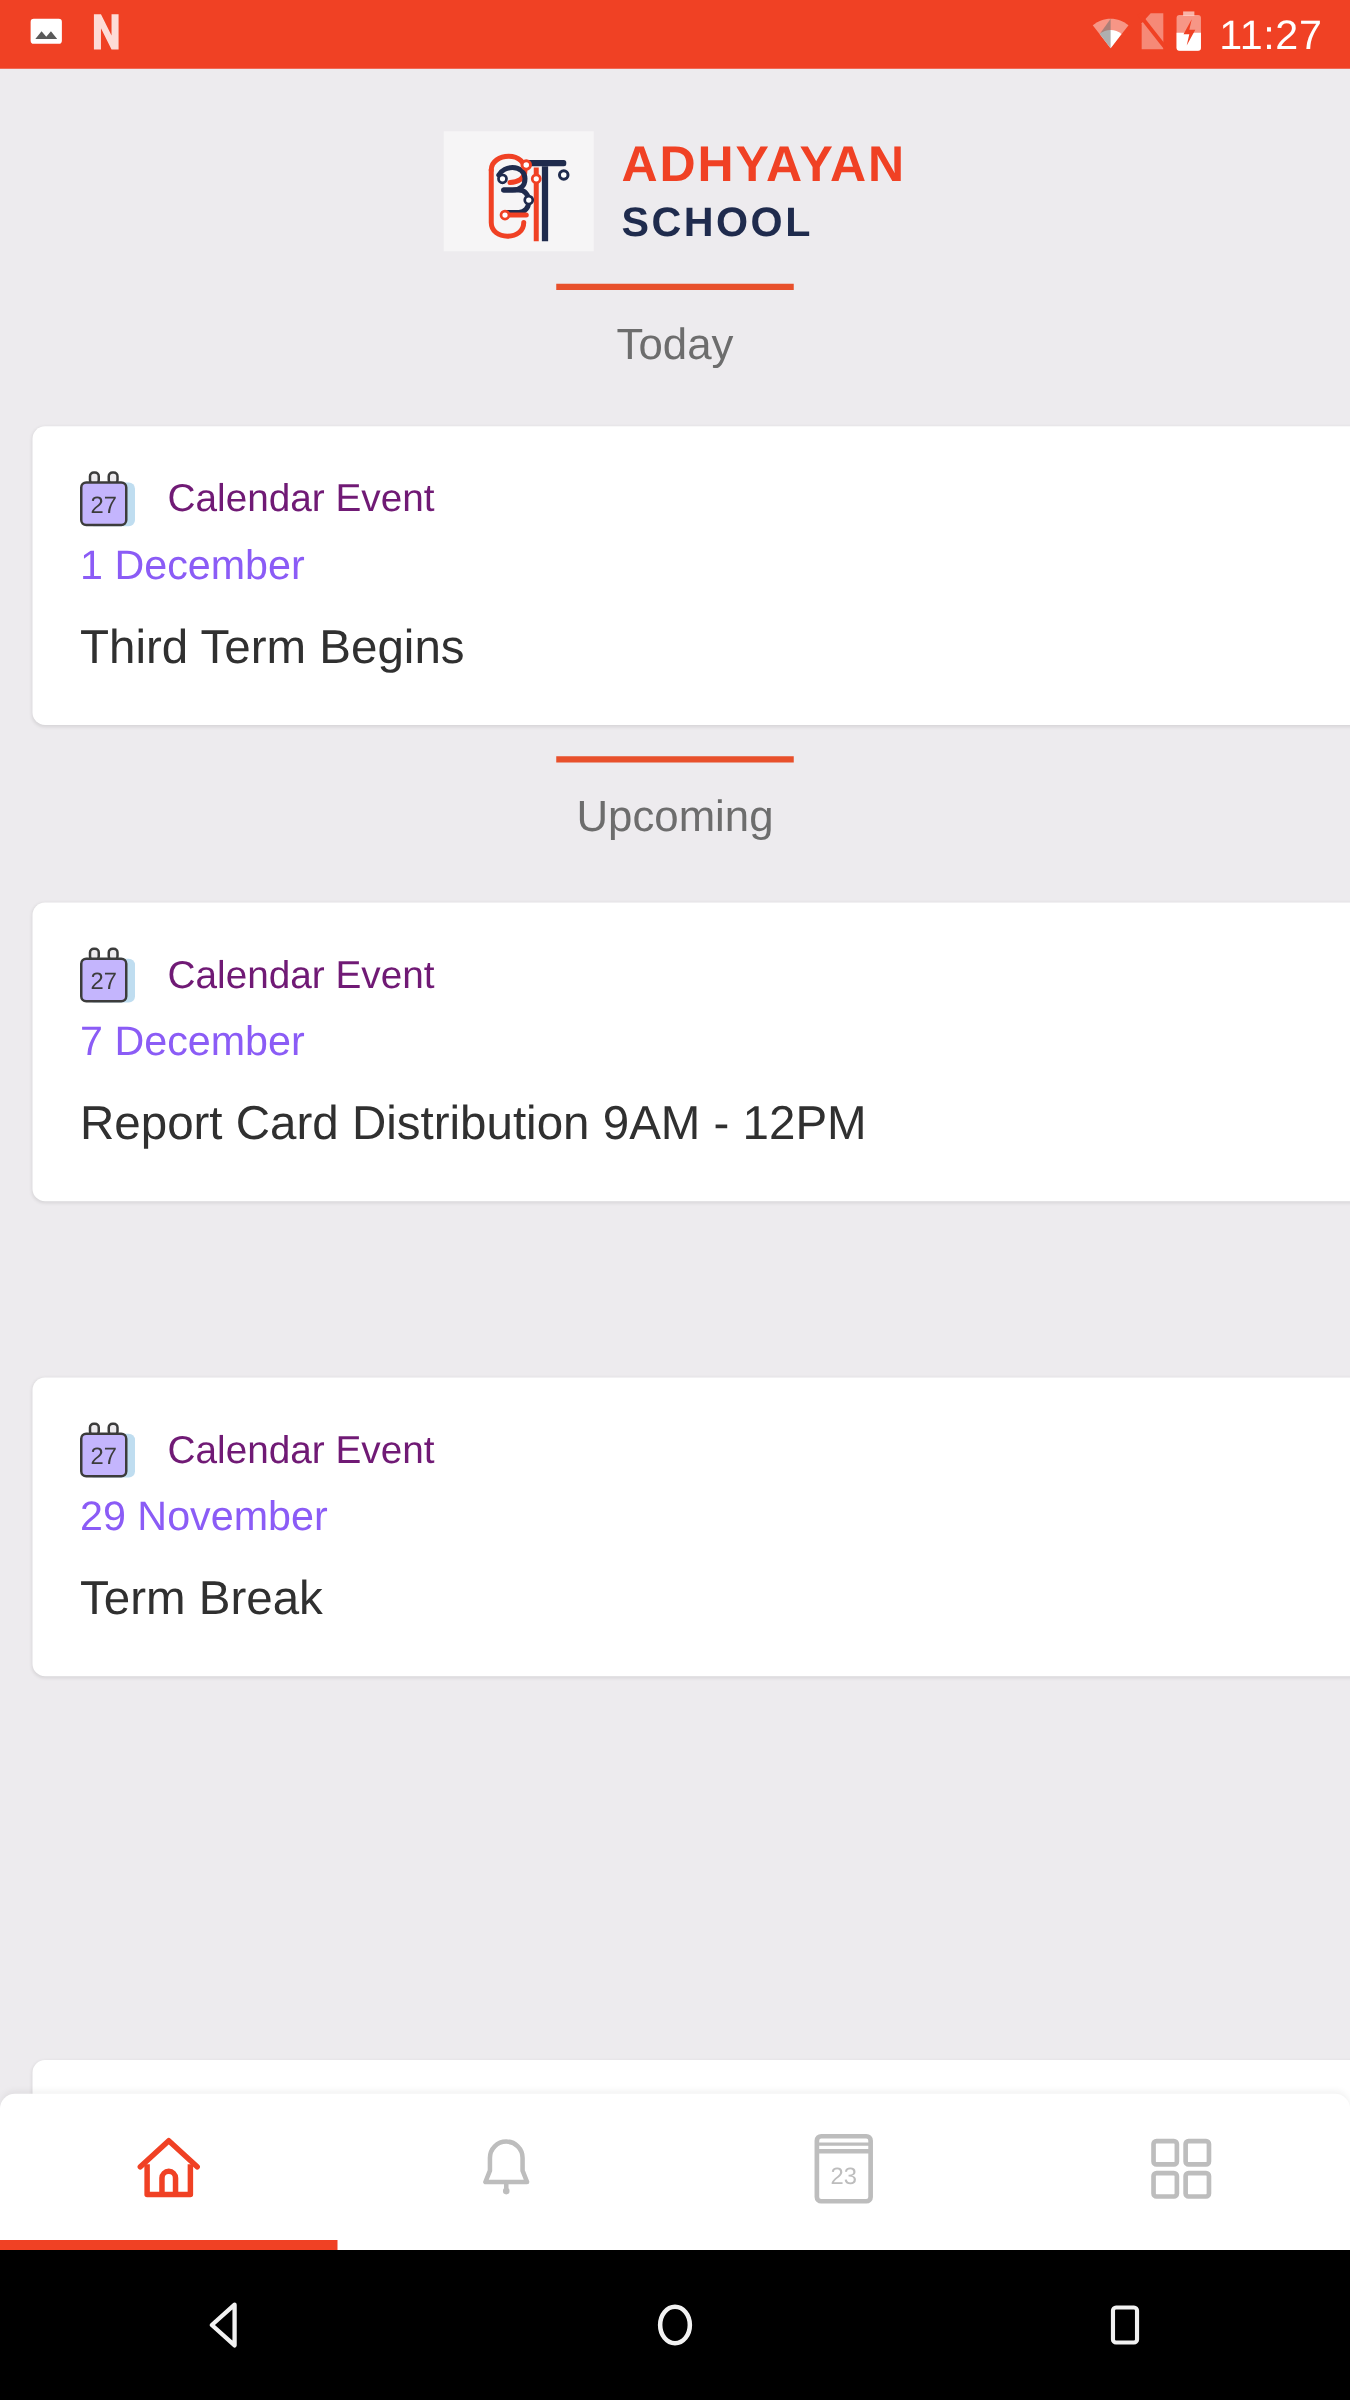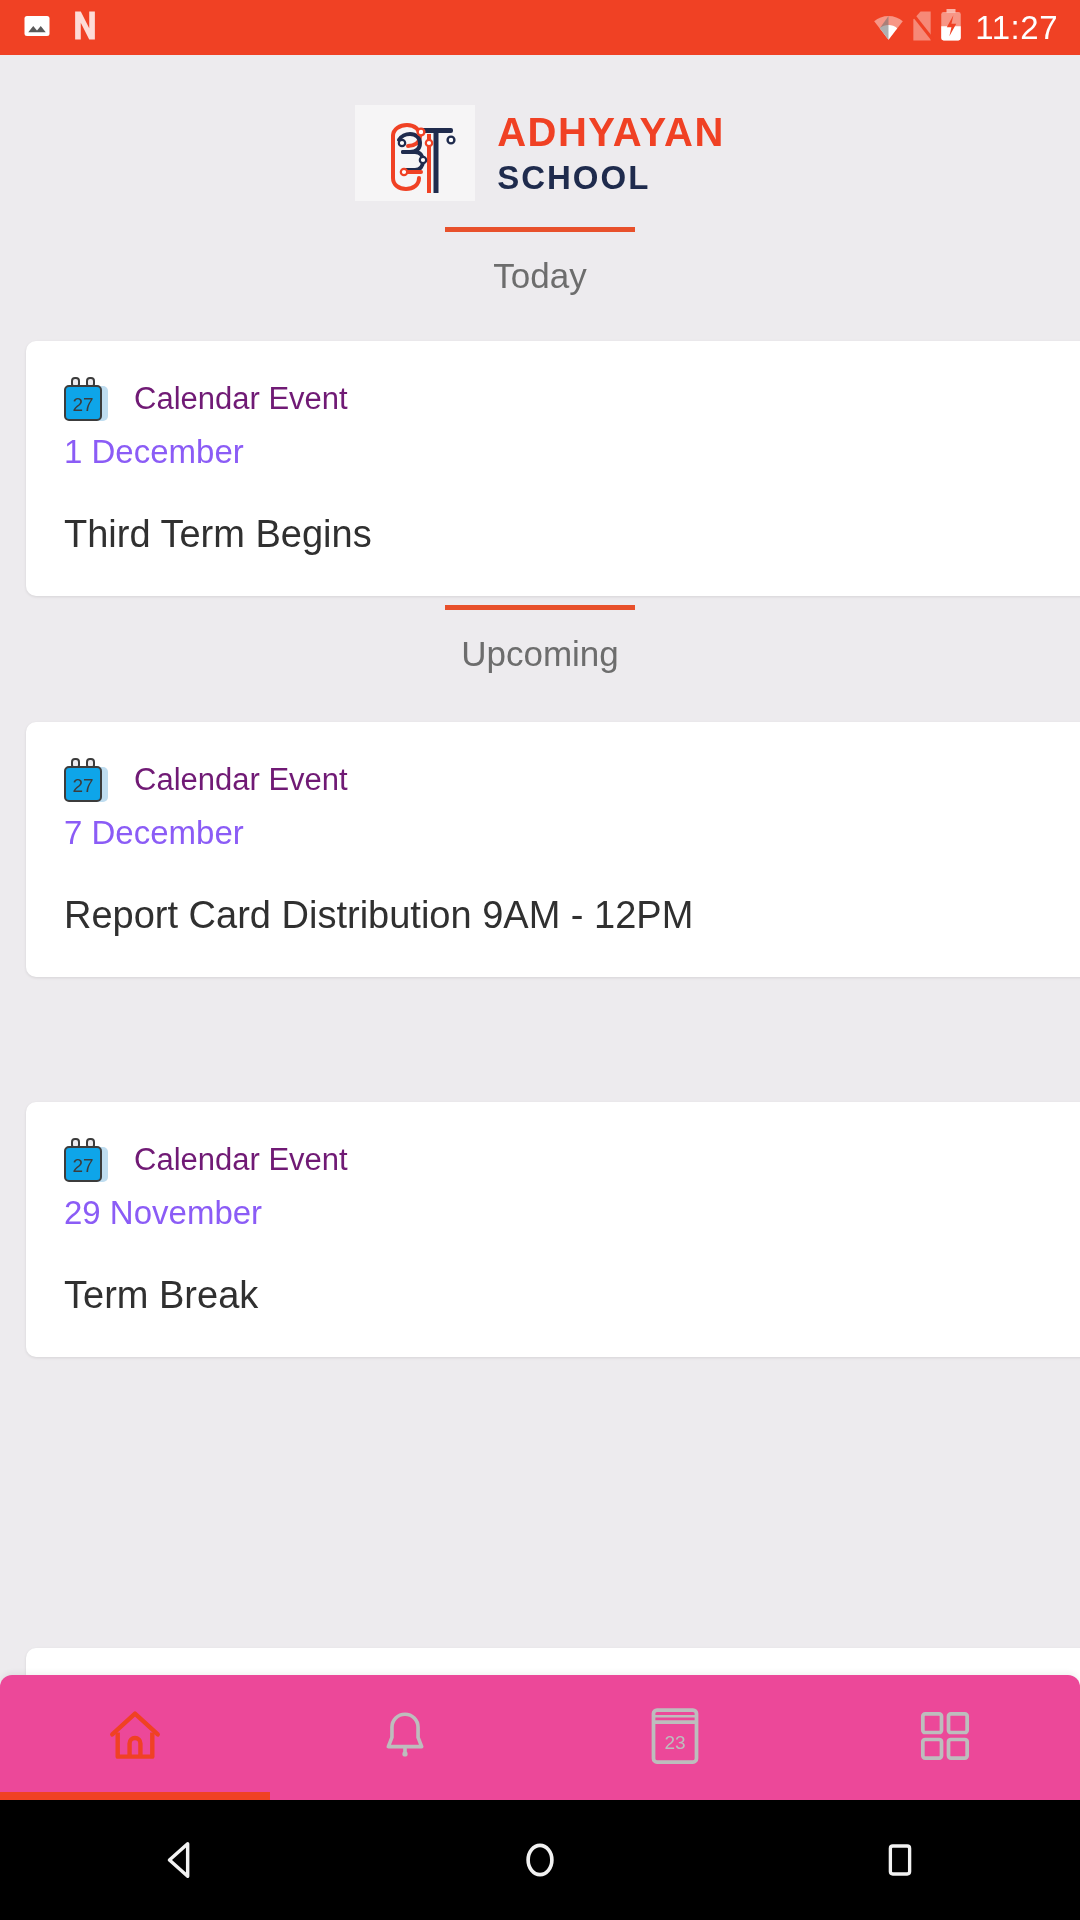--- a/index.html
+++ b/index.html
@@ -50,45 +50,45 @@
 
   
   .card {
     background:#FFFFFF; border-radius:10px;
     margin:0 26px; padding:36px 38px 40px 38px;
     box-shadow:0 1px 3px rgba(0,0,0,0.10);
   }
   .card-head { display:flex; align-items:center; gap:28px; }
   .card-kind { color:#701a75; font-size:31px; }
   .card-date { color:#8b5cf6; font-size:33px; margin-top:12px; }
-  .card-title { color:#303030; font-size:38px; margin-top:42px; }
+  .card-title { color:#303030; font-size:38px; margin-top:26px; }
 
   
   .cal-ico { position:relative; width:42px; height:44px; flex:0 0 auto; }
   .cal-ico .shadow {
     position:absolute; left:6px; top:9px; width:38px; height:35px;
     background:#BFDDF0; border-radius:5px;
   }
   .cal-ico .body {
     position:absolute; left:0; top:8px; width:38px; height:36px;
-    border:2.5px solid #3C3C3C; border-radius:5px; background:#0ea5e9;
+    border:2.5px solid #3C3C3C; border-radius:5px; background:#c4b5fd;
     display:flex; align-items:center; justify-content:center;
   }
   .cal-ico .daynum { font-size:19px; color:#3C3C3C; line-height:1; padding-top:2px; }
   .cal-ico .ring {
     position:absolute; top:0px; width:9px; height:11px;
     border:2.5px solid #3C3C3C; border-radius:4px; background:#EDEBEE;
   }
   .cal-ico .ring.l { left:7px; }
   .cal-ico .ring.r { left:22px; }
 
   
   .appnav {
     position:absolute; left:0; bottom:120px; width:1080px; height:125px;
-    background:#ec4899; border-radius:12px 12px 0 0;
+    background:#ffffff; border-radius:12px 12px 0 0;
     display:flex; align-items:center;
     box-shadow:0 -2px 6px rgba(0,0,0,0.06);
   }
   .navtab {
     flex:1; height:100%;
     display:flex; align-items:center; justify-content:center;
     position:relative;
   }
   .navtab .bar {
     position:absolute; bottom:0; left:0; width:100%; height:8px; background:#F04124;

